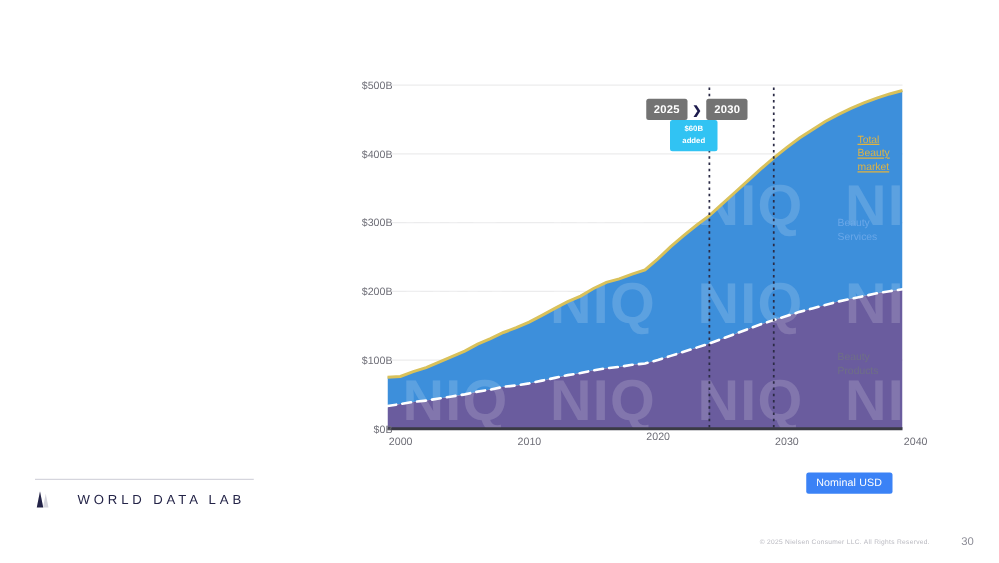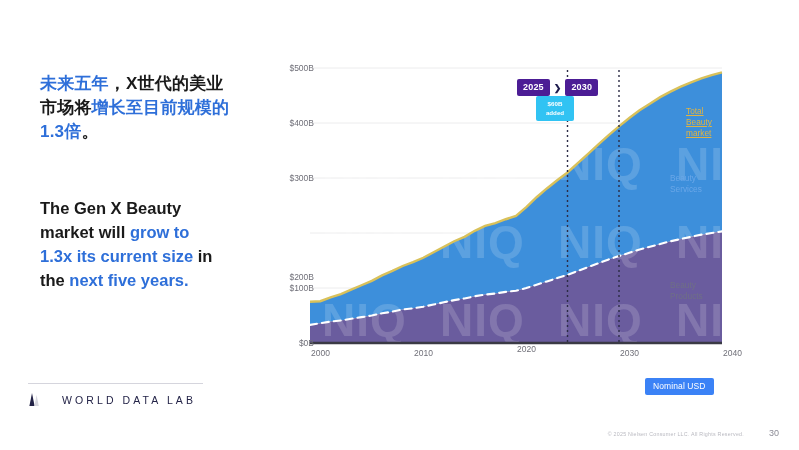--- a/index.html
+++ b/index.html
@@ -53,21 +53,21 @@
 
   
   .slabel{position:absolute;font-size:8.3px;line-height:1.35;}
   .slabel.total{color:#e0b341;}
   .slabel.services{color:#6aa7e8;}
   .slabel.products{color:#6f6f86;}
 
   
   .badge-row{position:absolute;left:517px;top:79px;display:flex;align-items:center;gap:4px;}
   .yr-badge{
-    background:#4c1d95;color:#fff;font-size:9px;font-weight:bold;
+    background:#737373;color:#fff;font-size:9px;font-weight:bold;
     padding:3px 6px 4px 6px;border-radius:2px;letter-spacing:.2px;
   }
   .yr-caret{color:#1d1b4d;font-size:9px;font-weight:bold;}
 
   .added-badge{
     position:absolute;left:536px;top:96px;
     background:#31c3f3;color:#ffffff;font-size:6.2px;font-weight:bold;
     text-align:center;line-height:1.5;padding:3px 5px;border-radius:2px;
     width:28px;
   }
@@ -86,26 +86,20 @@
   .pagenum{
     position:absolute;right:20px;top:428px;
     font-size:9px;color:#8c8c96;
   }
 </style>
 </head>
 <body>
 
 <div id="slide">
 
-  <div class="left-panel">
-
-    <p class="headline-cn"><span class="hl-blue">未来五年</span><span>，X世代的美业市场将</span><span class="hl-blue">增长至目前规模的1.3倍</span><span>。</span></p>
-
-    <p class="headline-en"><span>The Gen X Beauty market will </span><span class="en-blue">grow to 1.3x its current size</span><span> in the </span><span class="en-blue">next five years.</span></p>
-  </div>
 
   <div class="logo-block">
     <div class="logo-rule"></div>
     <div class="wdl-row">
       <span class="wdl-mark">
         <svg width="13" height="15" viewBox="0 0 13 15">
           <polygon points="4,1 6.6,14 1.4,14" fill="#232347"></polygon>
           <polygon points="8.6,3 10.8,14 6.4,14" fill="#d6d6de"></polygon>
         </svg>
       </span>
@@ -173,21 +167,21 @@
           <line x1="305.5" y1="10" x2="305.5" y2="283" stroke="#2b2b45" stroke-width="1.4" stroke-dasharray="2 3"></line>
           <line x1="357" y1="10" x2="357" y2="283" stroke="#2b2b45" stroke-width="1.4" stroke-dasharray="2 3"></line>
         </g>
 
       <line x1="48" y1="283" x2="460" y2="283" stroke="#3a3a45" stroke-width="2.4"></line>
     </svg>
 
     <div id="ylabels">
         <div class="ylab" style="top: 278px;">$0B</div>
         <div class="ylab" style="top: 223px;">$100B</div>
-        <div class="ylab" style="top: 168px; margin-top: 44px;">$200B</div>
+        <div class="ylab" style="top: 168px;">$200B</div>
         <div class="ylab" style="top: 113px;">$300B</div>
         <div class="ylab" style="top: 58px;">$400B</div>
         <div class="ylab" style="top: 3px;">$500B</div>
       </div>
 
     <div id="xlabels">
         <div class="xlab" style="left: 28px; top: 288px;">2000</div>
         <div class="xlab" style="left: 131px; top: 288px;">2010</div>
         <div class="xlab" style="left: 234px; top: 284px;">2020</div>
         <div class="xlab" style="left: 337px; top: 288px;">2030</div>

